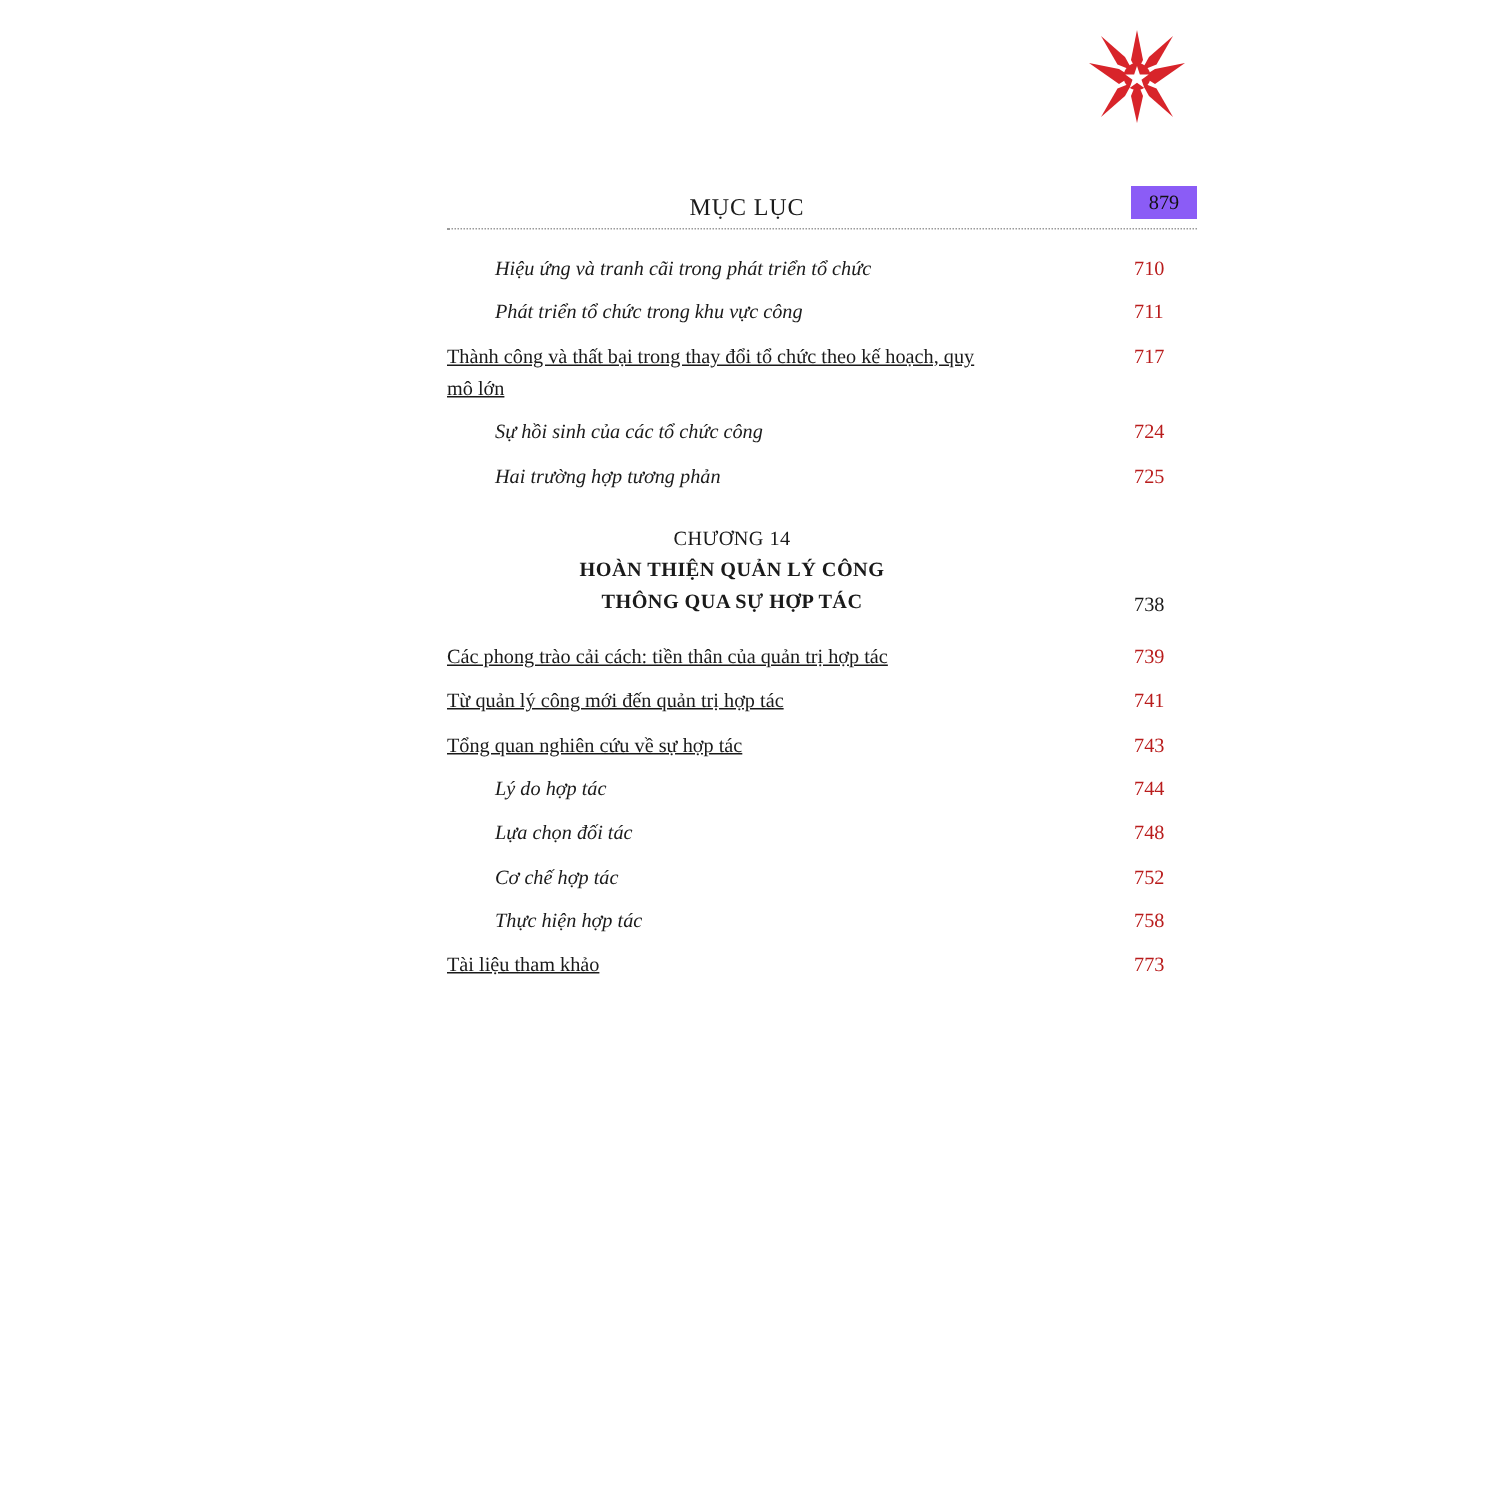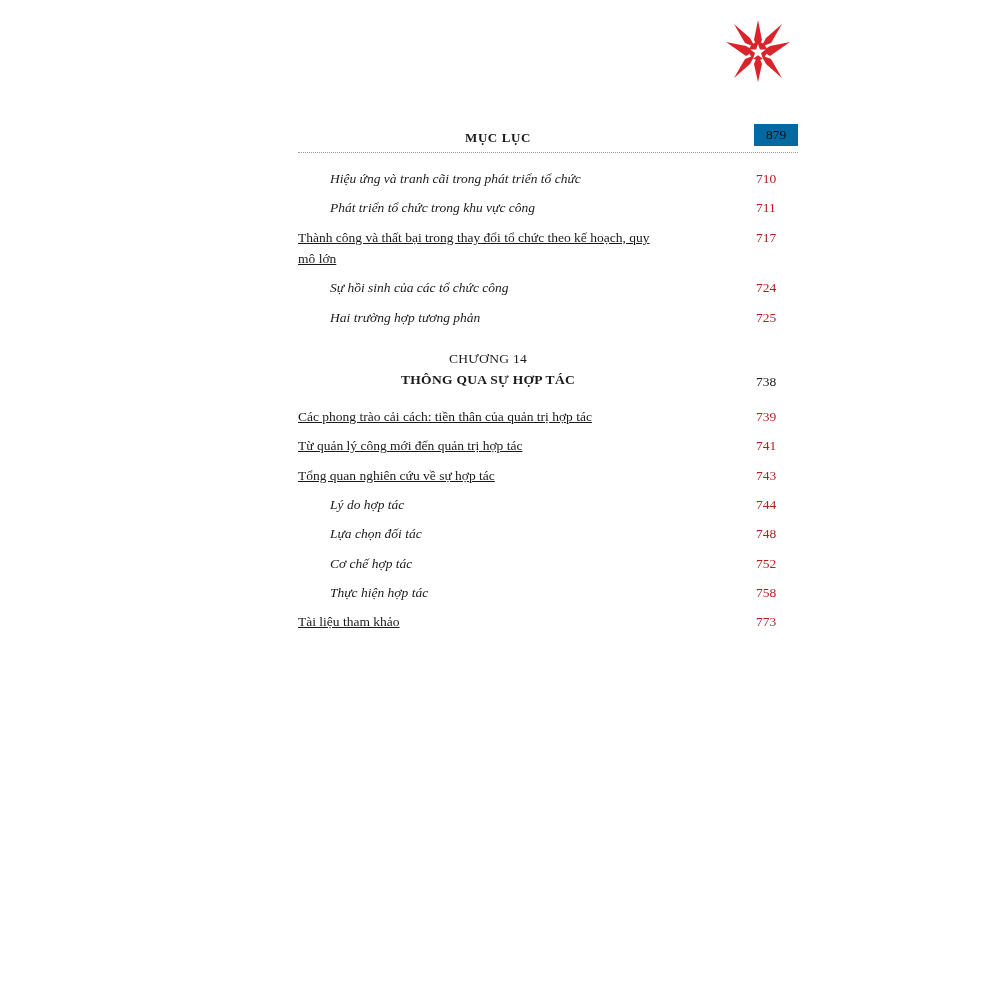--- a/index.html
+++ b/index.html
@@ -48,32 +48,31 @@
     width: 500px;
     border-top: 1px dotted #9a9a9a;
   }
   .runhead-title {
     position: absolute;
     left: 0;
     top: 4px;
     width: 400px;
     text-align: center;
     font-family: "Liberation Serif", serif;
-    font-size: 13px;
+    font-size: 16px;
     letter-spacing: 0.6px;
     color: #1a1a1a;
-    font-weight: bold;
   }
   .page-number-box {
     position: absolute;
     right: 0;
     top: -2px;
     width: 44px;
     height: 22px;
-    background: #0369a1;
+    background: #8b5cf6;
     display: flex;
     align-items: center;
     justify-content: center;
     font-size: 13.5px;
     color: #111;
   }
 
   
   .toc {
     position: absolute;
@@ -182,20 +181,21 @@
         </div>
         <div class="toc-row lvl-2">
           <div class="toc-label">Hai trường hợp tương phản</div>
           <div class="toc-page">725</div>
         </div>
       </div>
 
     <div class="chapter-block">
       <div class="chapter-lines">
         <span class="chapter-num">CHƯƠNG 14</span>
+        <span class="chapter-title-1">HOÀN THIỆN QUẢN LÝ CÔNG</span>
         <span class="chapter-title-2">THÔNG QUA SỰ HỢP TÁC</span>
       </div>
       <div class="chapter-page">738</div>
     </div>
 
     <div id="list-after">
         <div class="toc-row lvl-1">
           <div class="toc-label">Các phong trào cải cách: tiền thân của quản trị hợp tác</div>
           <div class="toc-page">739</div>
         </div>

